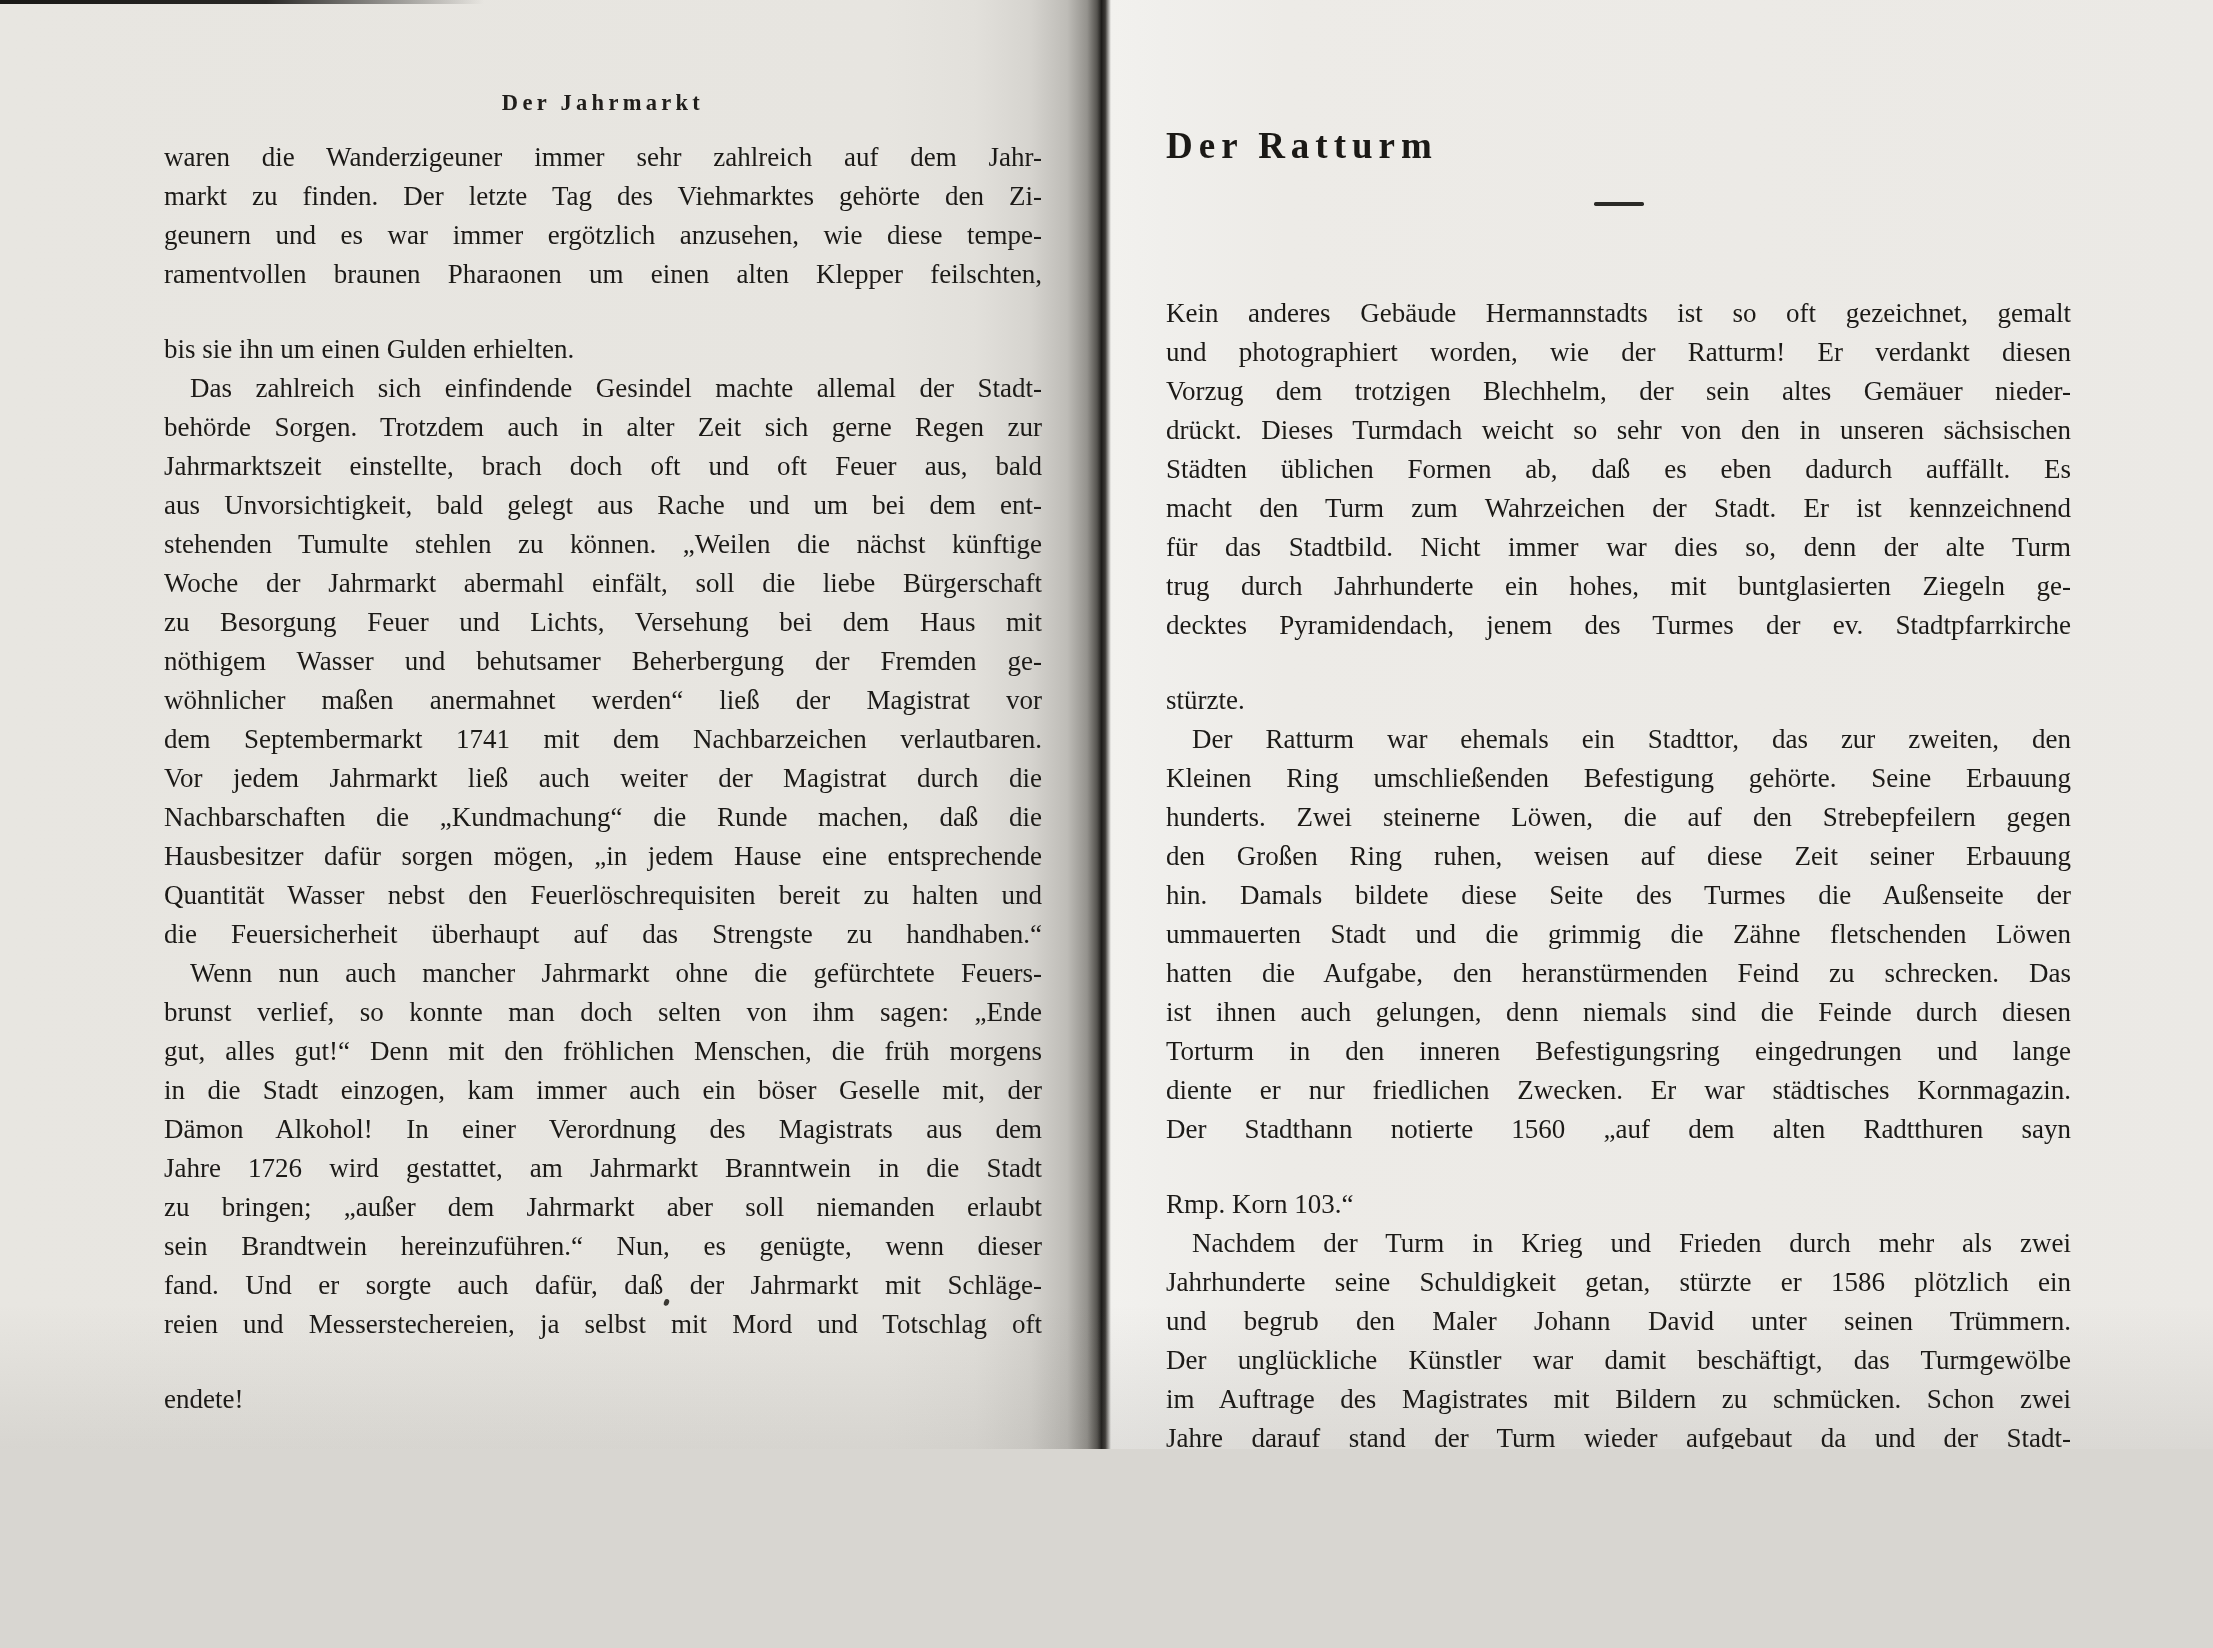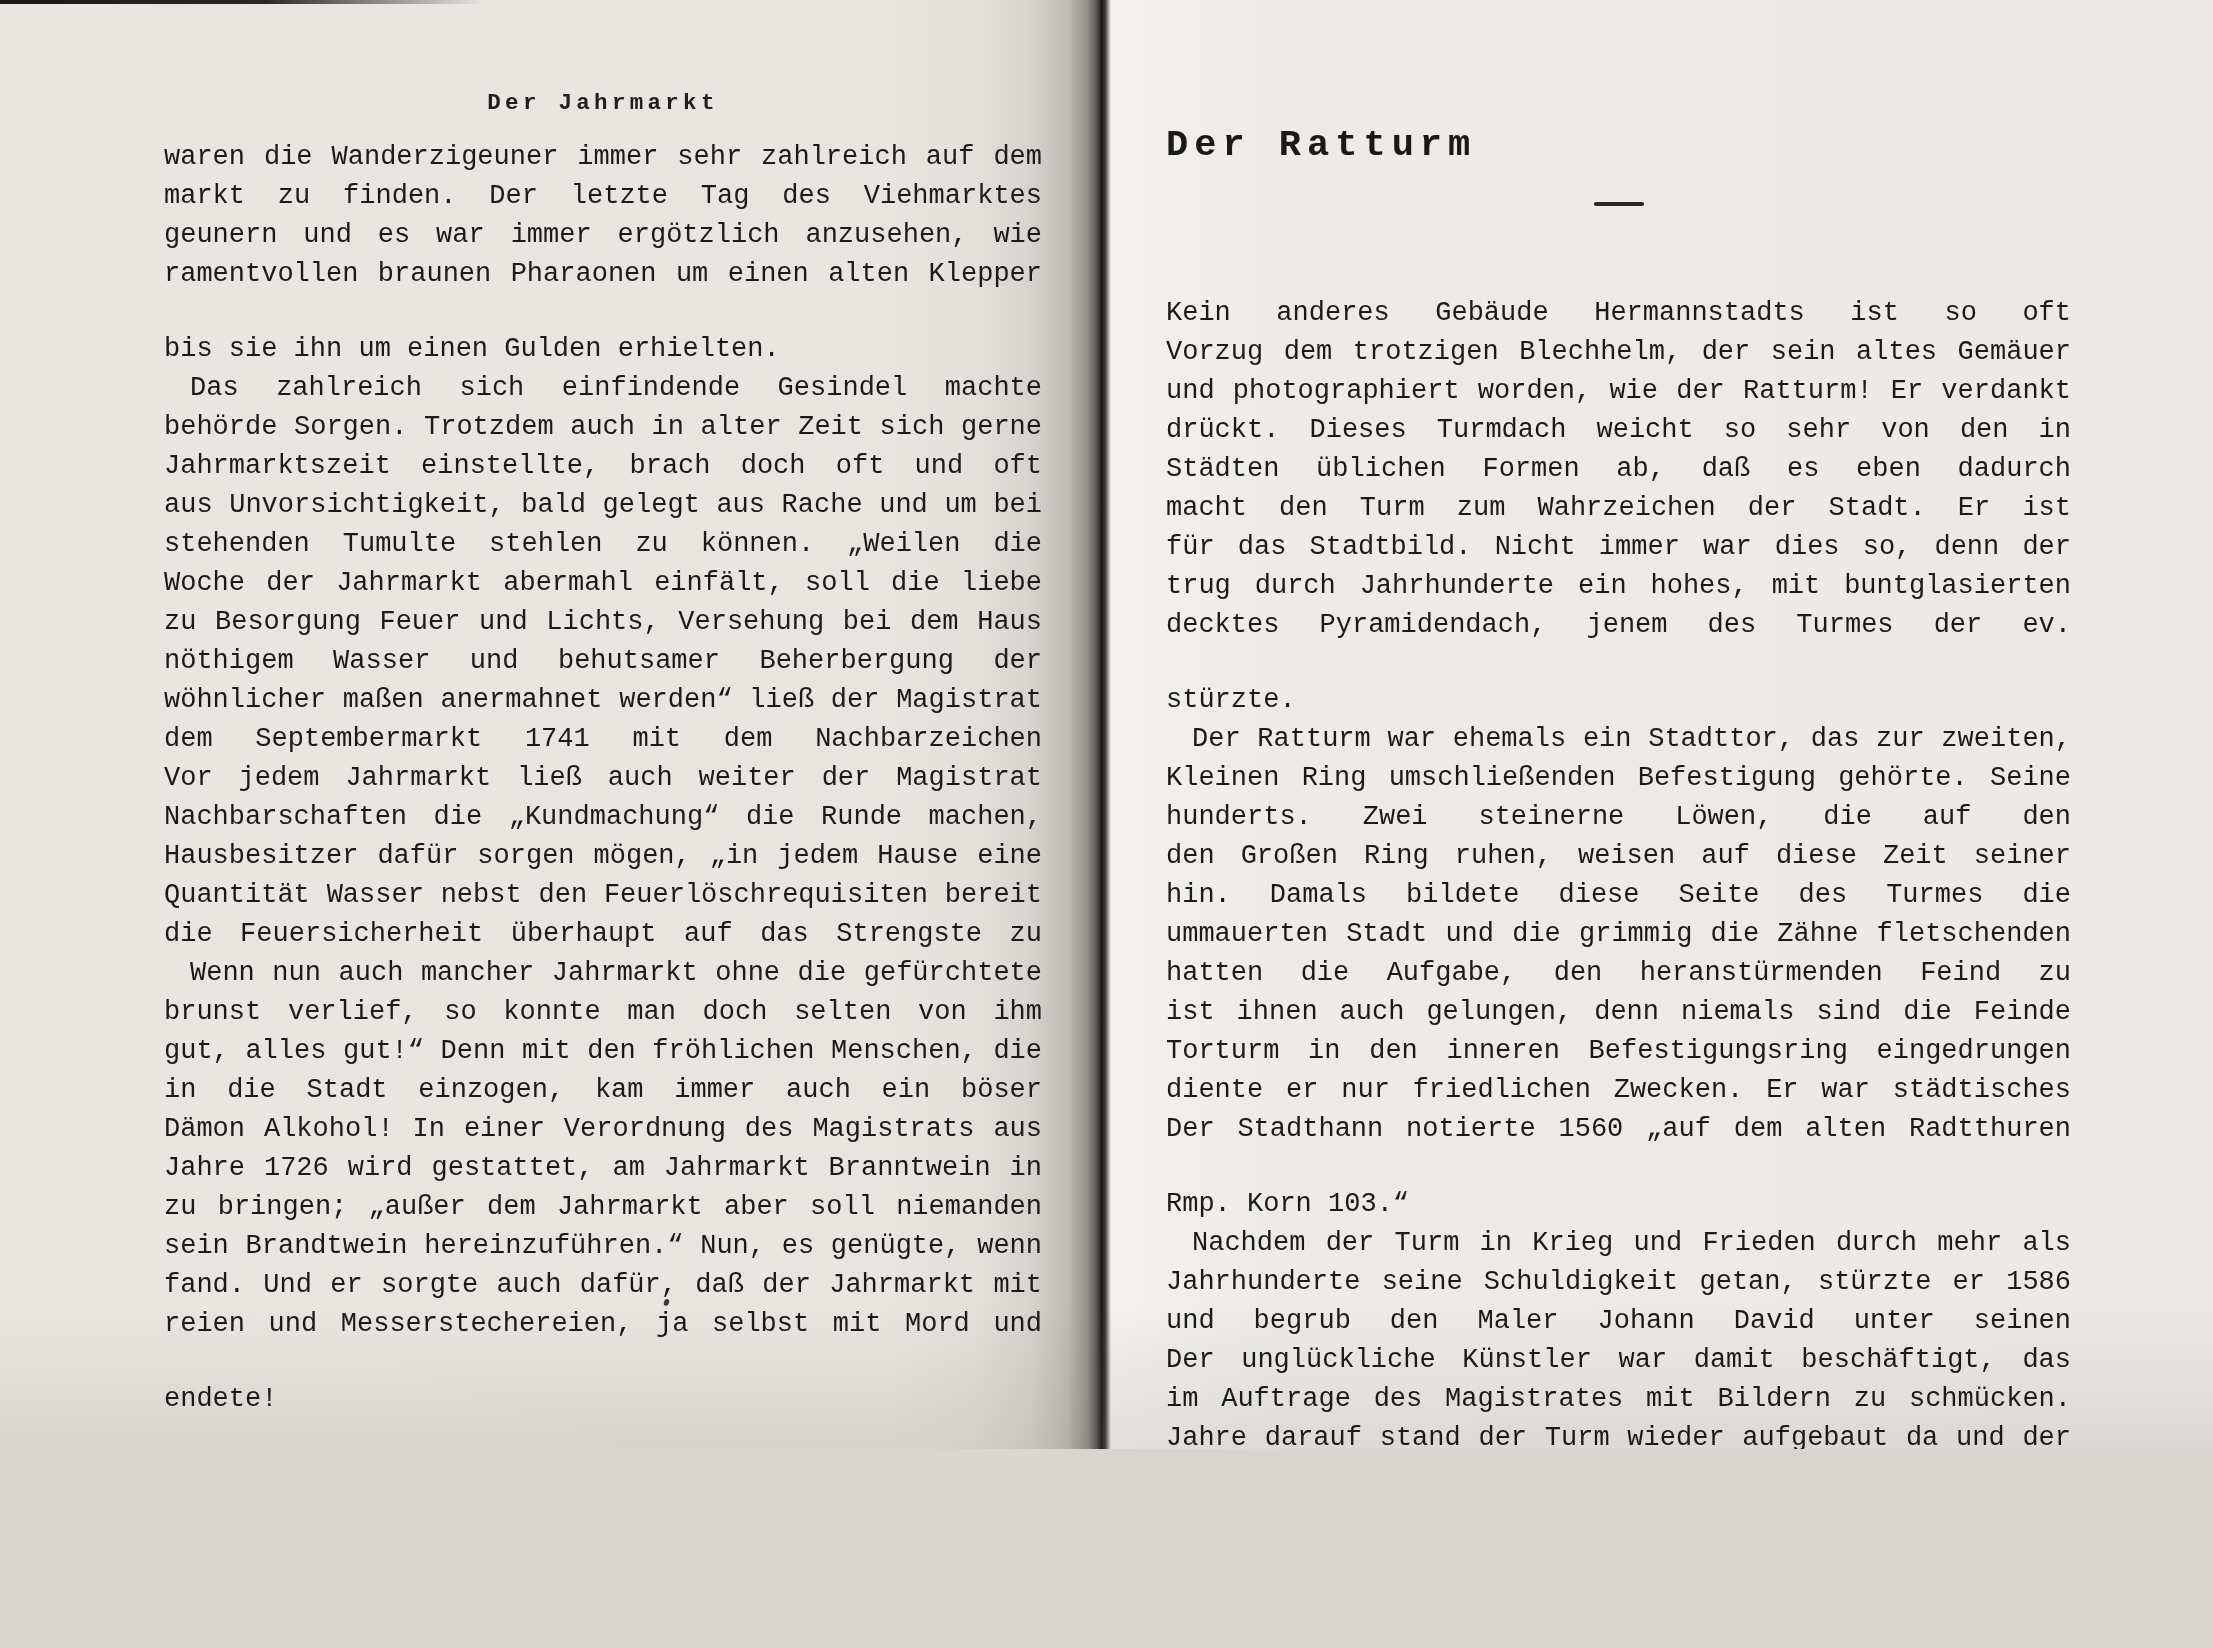--- a/index.html
+++ b/index.html
@@ -5,21 +5,21 @@
   html, body {
     margin: 0;
     padding: 0;
     background: #d8d6d1;
   }
   #book-scan {
     position: relative;
     width: 2214px;
     height: 1449px;
     overflow: hidden;
-    font-family: Liberation Mono, monospace;
+    font-family: Liberation Serif, serif;
     color: #1c1a17;
     
     background:
       linear-gradient(to bottom, rgba(0,0,0,0) 90%, rgba(95,93,88,0.12) 100%),
       linear-gradient(to right,
         #e8e6e1 0%,
         #e7e5e0 40%,
         #e2e0db 44%,
         #d6d4cf 46.5%,
         #bebcb7 48.2%,
@@ -166,22 +166,22 @@
 
   <div style="position:absolute; left:1072px; top:0; width:43px; height:1649px;"></div>
 
   <div>
     <div class="chapter-title">Der Ratturm</div>
 
     <div class="title-rule"></div>
 
     <div id="right-body" class="text-column">
         <div class="line">Kein anderes Gebäude Hermannstadts ist so oft gezeichnet, gemalt</div>
+        <div class="line">und photographiert worden, wie der Ratturm! Er verdankt diesen</div>
         <div class="line">Vorzug dem trotzigen Blechhelm, der sein altes Gemäuer nieder-</div>
-        <div class="line">und photographiert worden, wie der Ratturm! Er verdankt diesen</div>
         <div class="line">drückt. Dieses Turmdach weicht so sehr von den in unseren sächsischen</div>
         <div class="line">Städten üblichen Formen ab, daß es eben dadurch auffällt. Es</div>
         <div class="line">macht den Turm zum Wahrzeichen der Stadt. Er ist kennzeichnend</div>
         <div class="line">für das Stadtbild. Nicht immer war dies so, denn der alte Turm</div>
         <div class="line">trug durch Jahrhunderte ein hohes, mit buntglasierten Ziegeln ge-</div>
         <div class="line">decktes Pyramidendach, jenem des Turmes der ev. Stadtpfarrkirche</div>
         <div class="line last">stürzte.</div>
         <div class="line indent">Der Ratturm war ehemals ein Stadttor, das zur zweiten, den</div>
         <div class="line">Kleinen Ring umschließenden Befestigung gehörte. Seine Erbauung</div>
         <div class="line">hunderts. Zwei steinerne Löwen, die auf den Strebepfeilern gegen</div>

